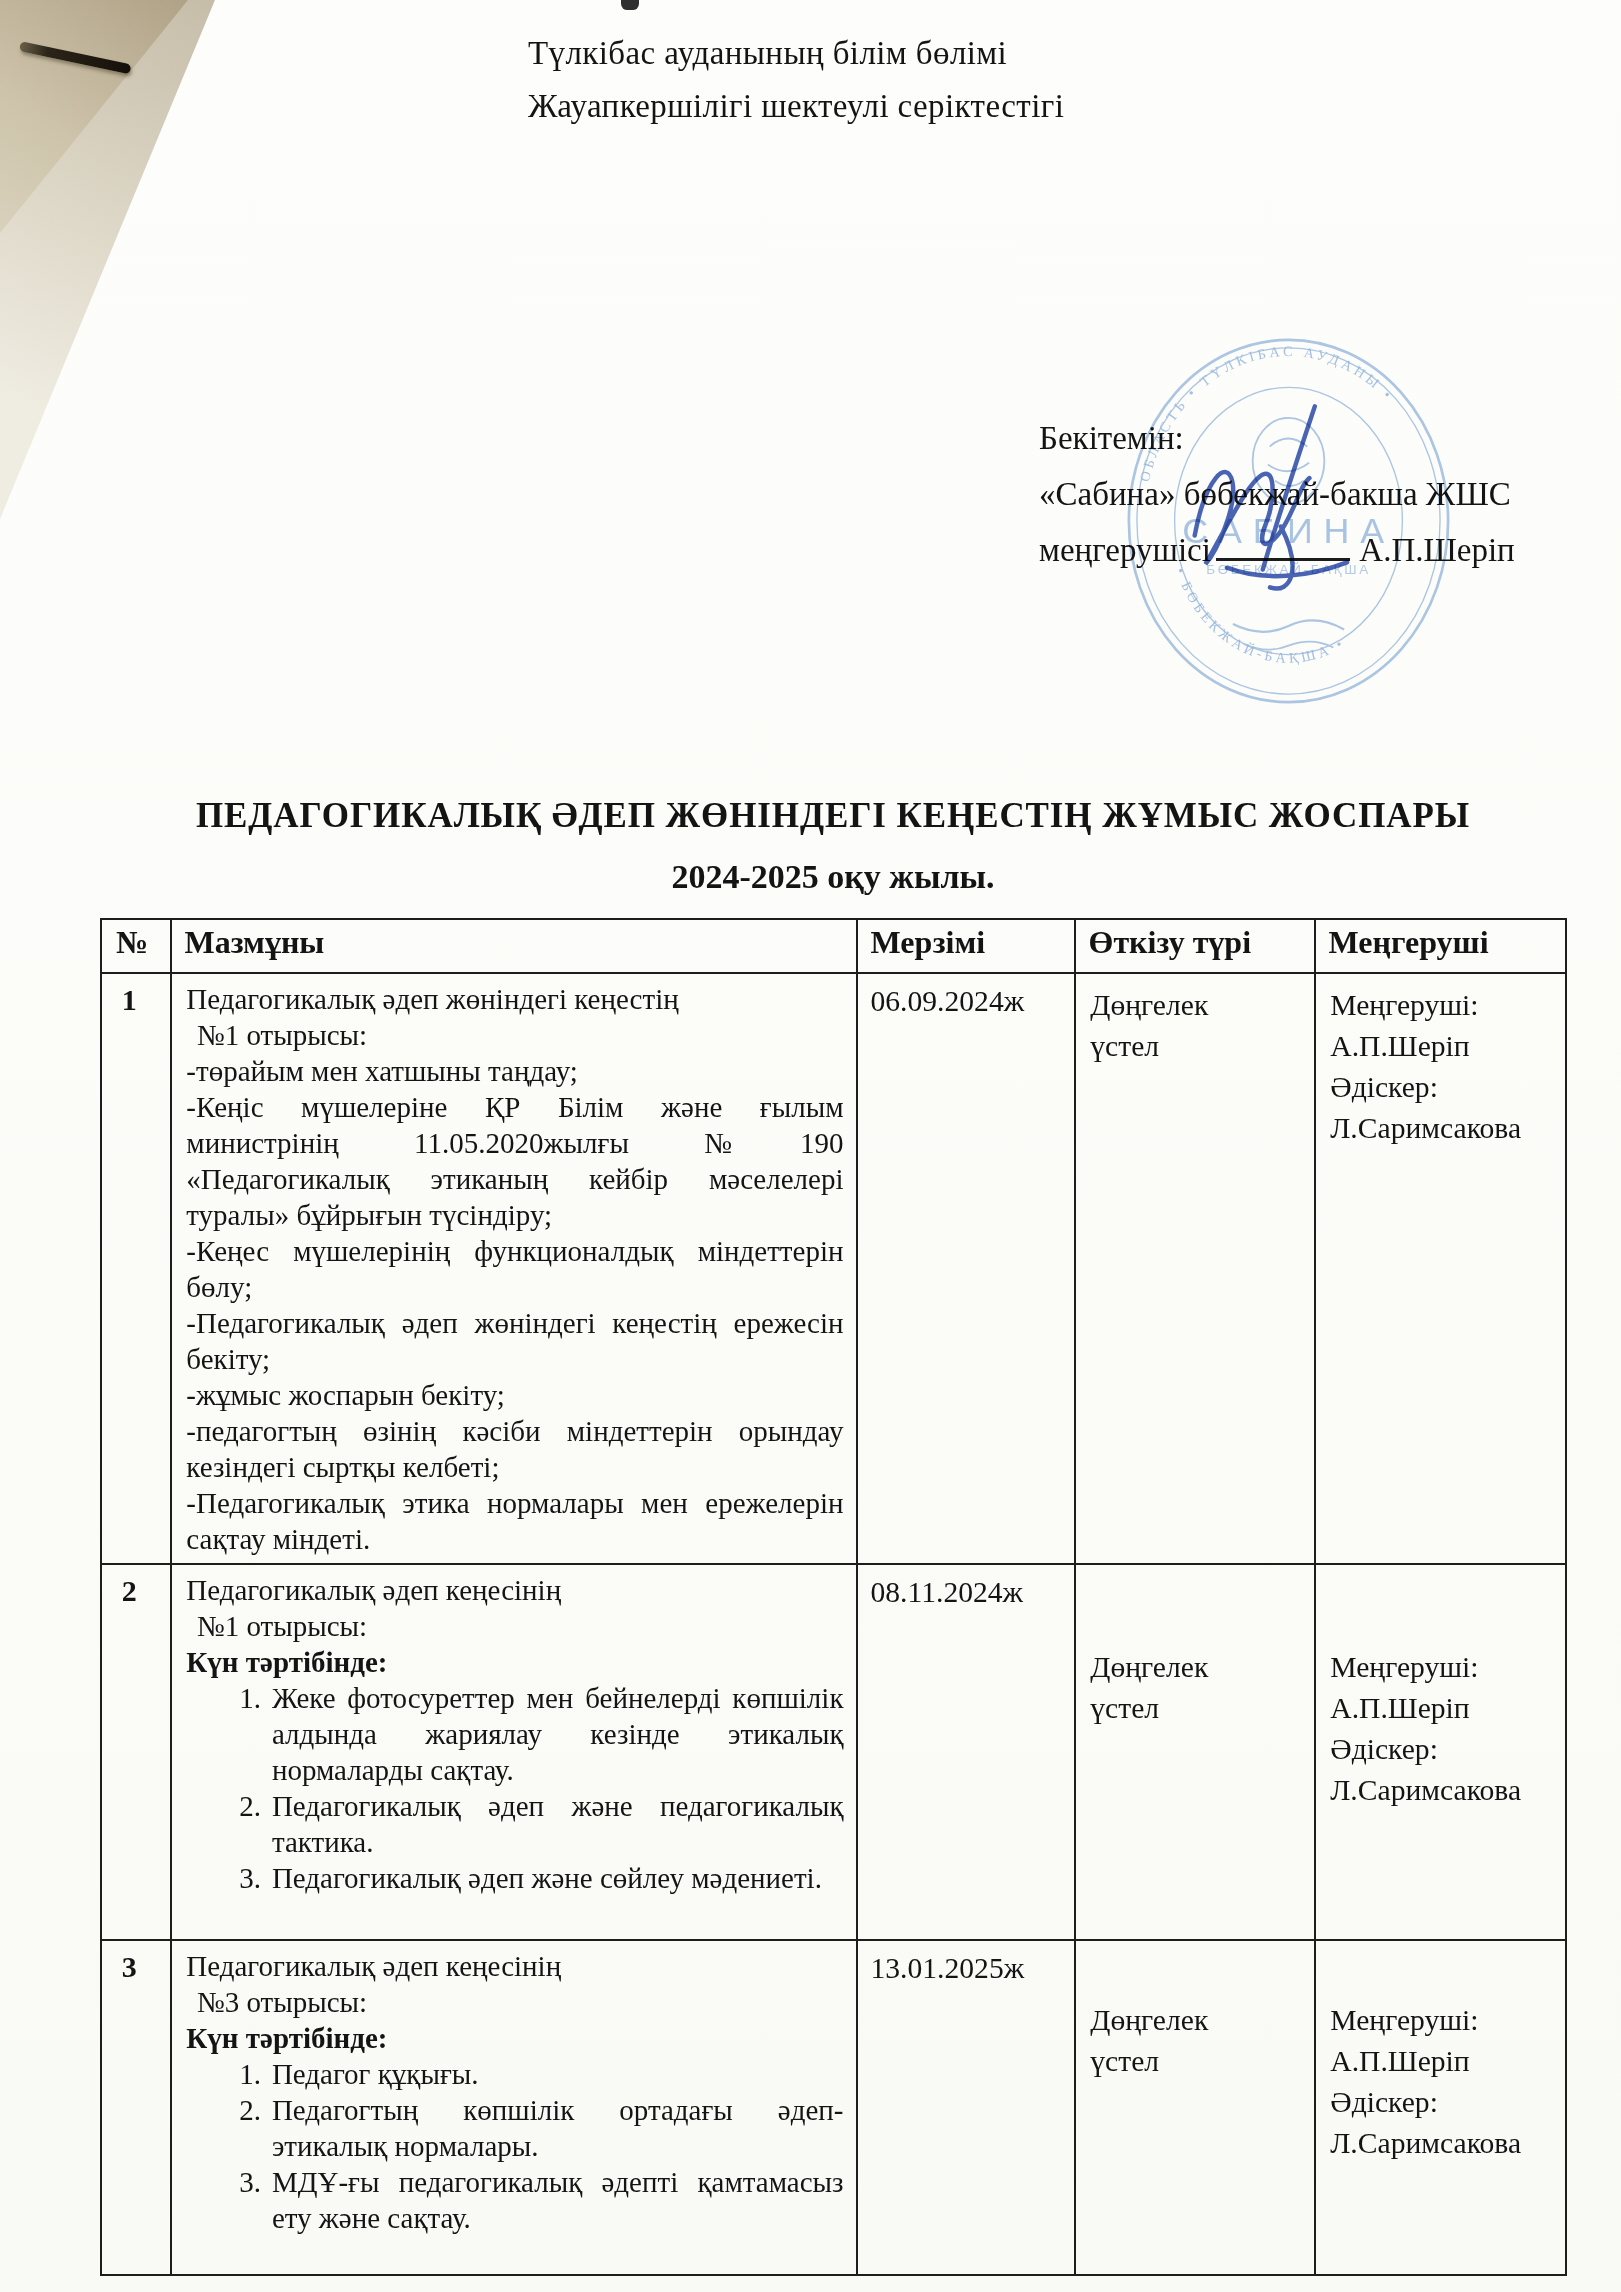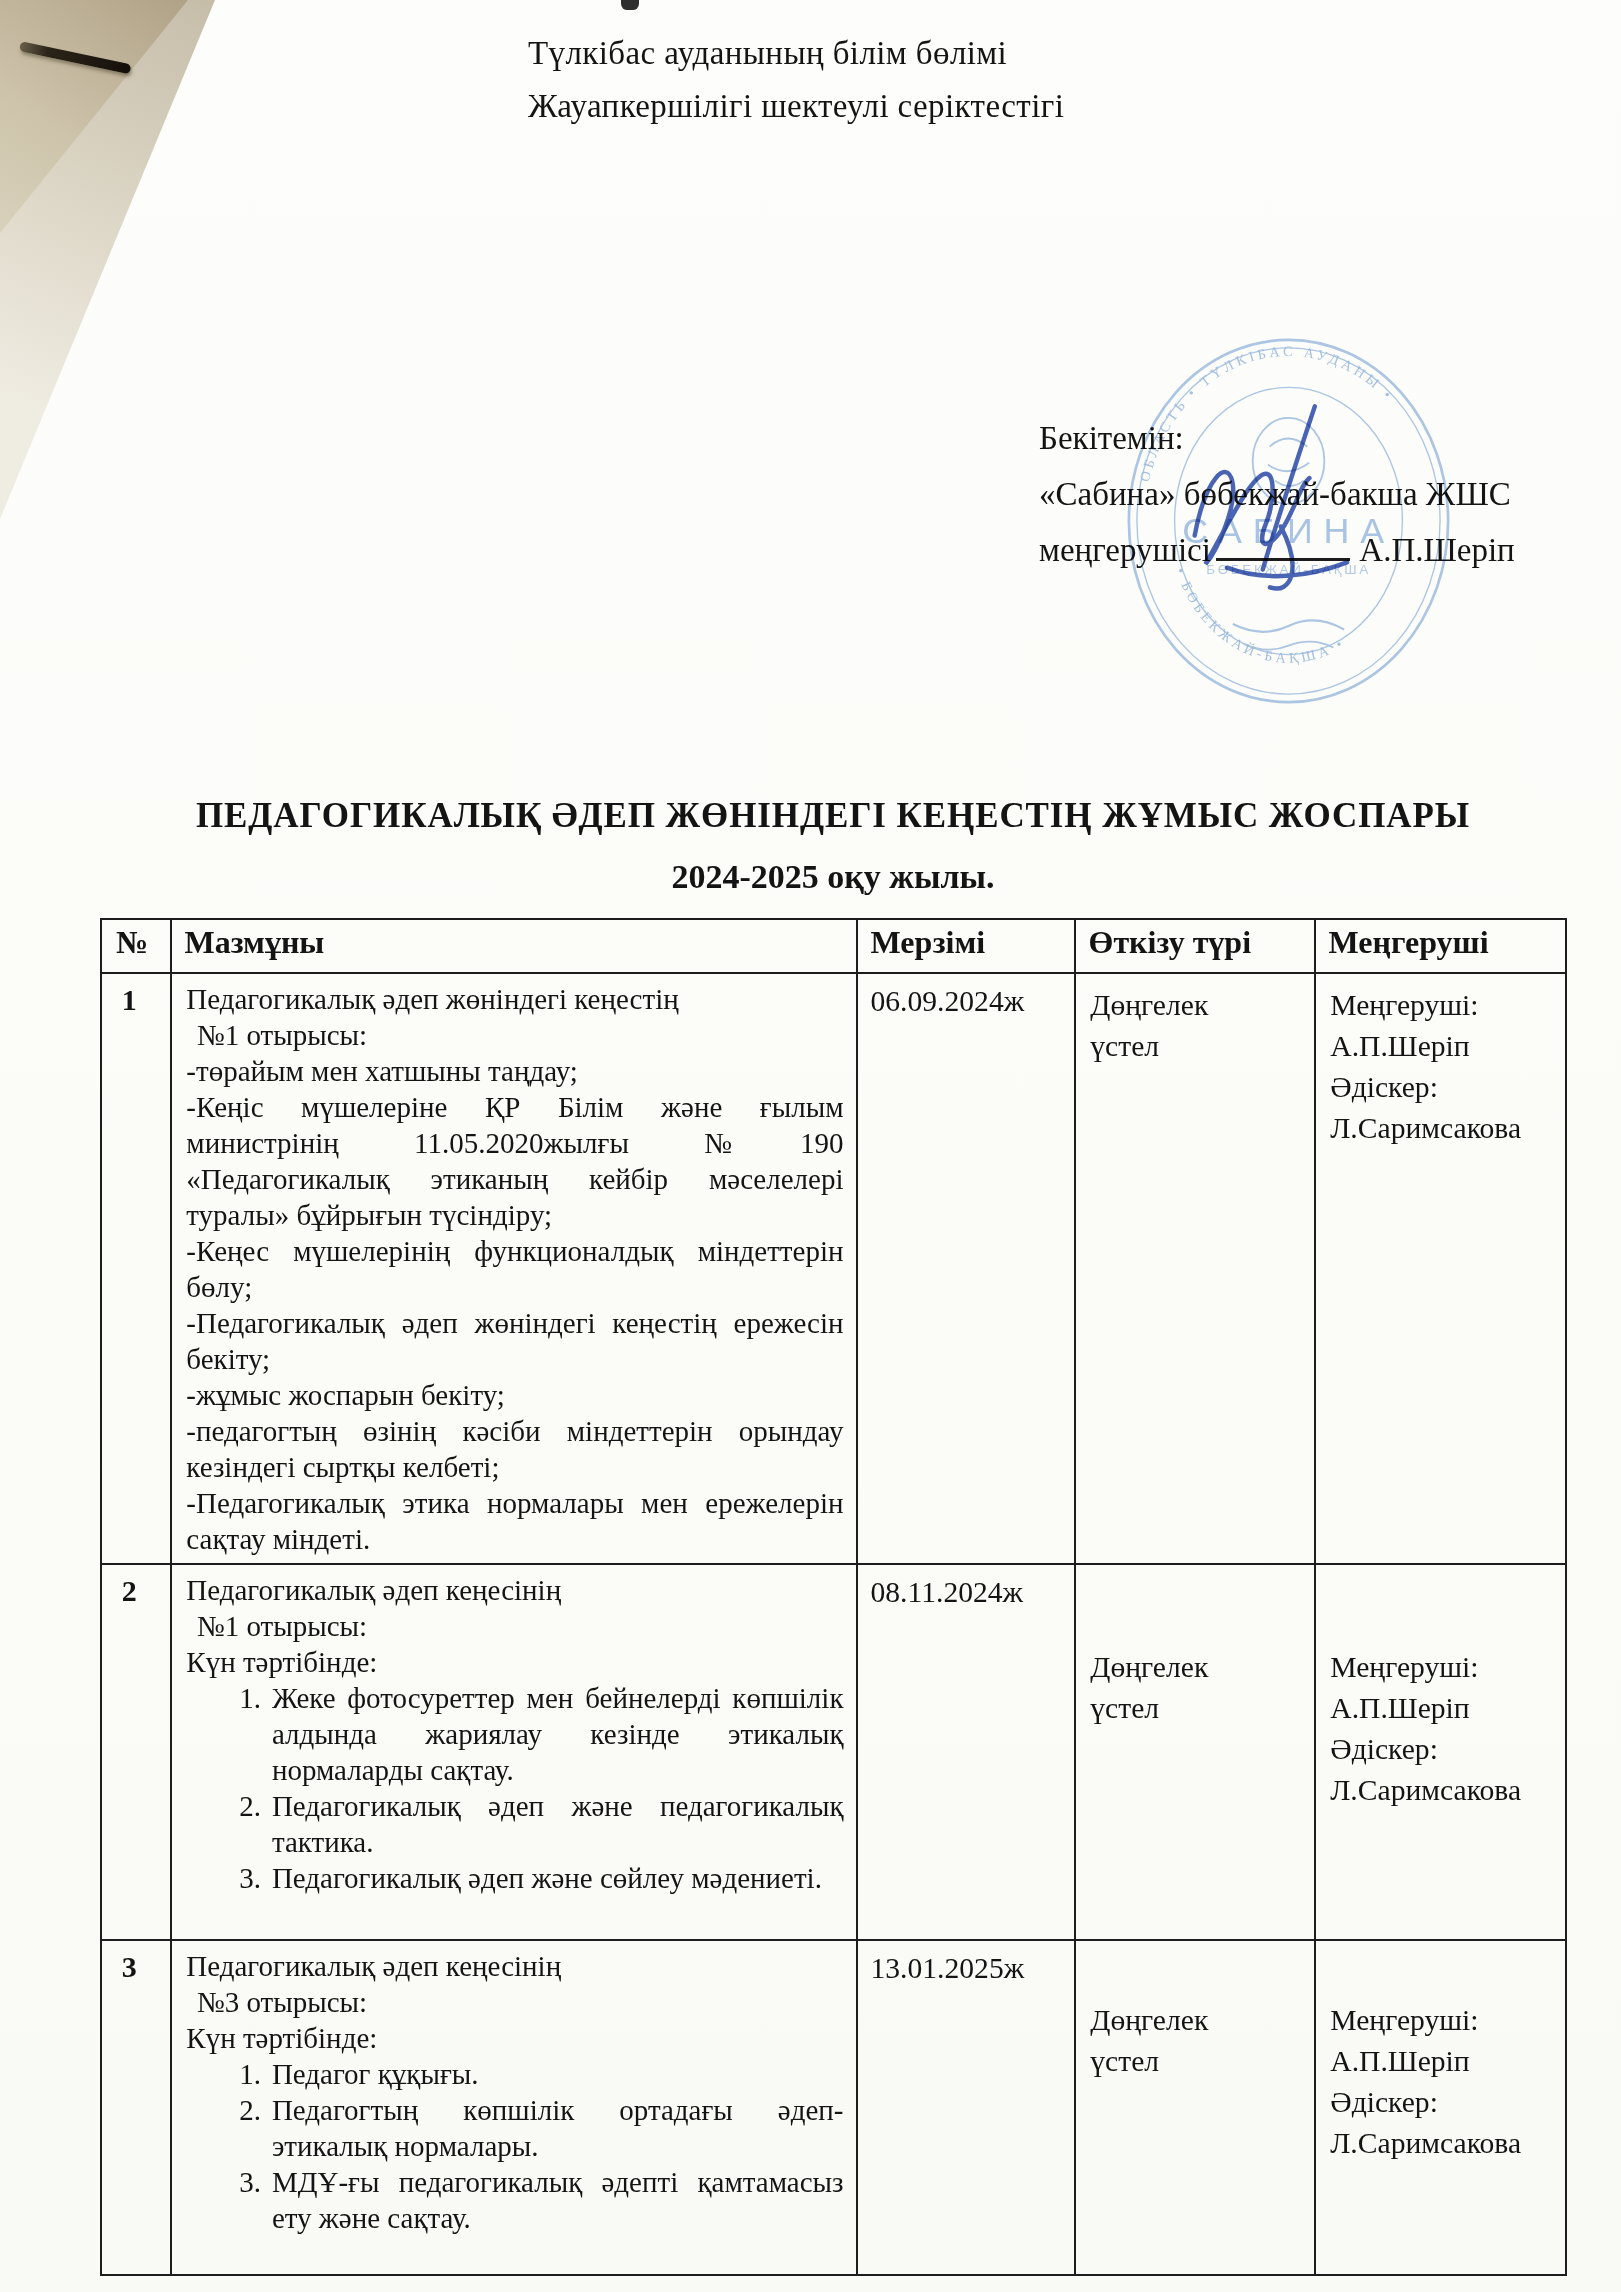--- a/index.html
+++ b/index.html
@@ -63,21 +63,21 @@
   .plan th {
     font-size:32px; font-weight:bold; text-align:left;
     padding:3.6px 7.2px 3.6px 12.5px; height:45px;
   }
   th.c-num { padding-left:14.3px; }
   td.num { font-size:30px; font-weight:bold; padding:9px 0 0 19.7px; }
   td.content { padding:7.2px 12.5px 0 14.3px; font-size:29px;margin-top:16px; }
   .line { margin:0; line-height:36px; }
   .just { text-align:justify; }
   .indent { padding-left:10.7px; }
-  .bold { font-weight:normal; }
+  .bold { font-weight:bold; }
   td.content ol { margin:0; padding-left:82px; }
   td.content li { line-height:36px; text-align:justify; padding-left:3.6px; font-size:29px; }
   td.date { font-size:29.6px; padding:10.7px 5.4px 0 12.5px; }
   td.fmt, td.resp { font-size:29.6px; padding:0 5.4px 0 14.3px; }
   td.fmt div, td.resp div { line-height:41px; }
   .push-a { margin-top:10.7px; }
   .push-b { margin-top:82px; }
   .push-c { margin-top:59px; }
 </style>
 </head>

